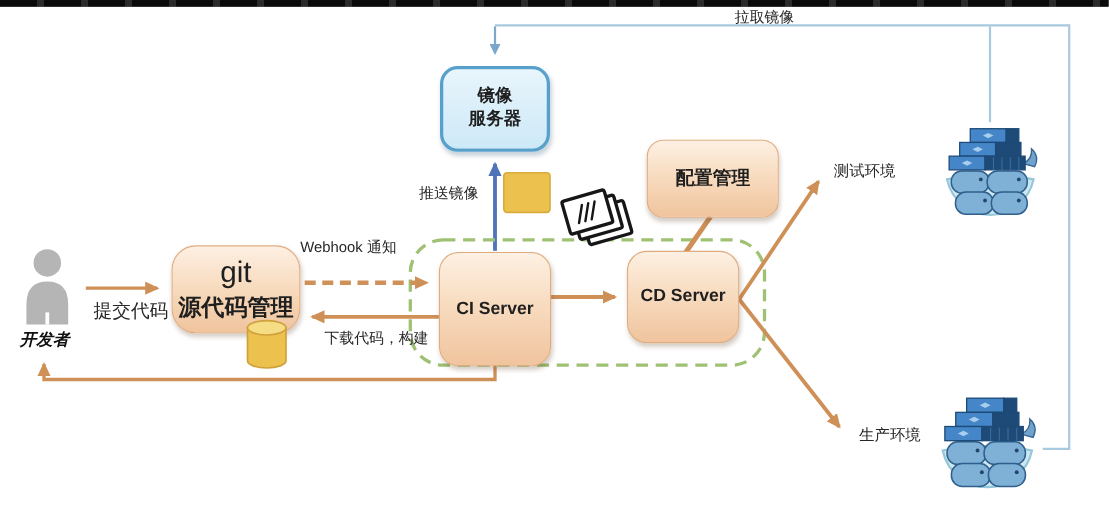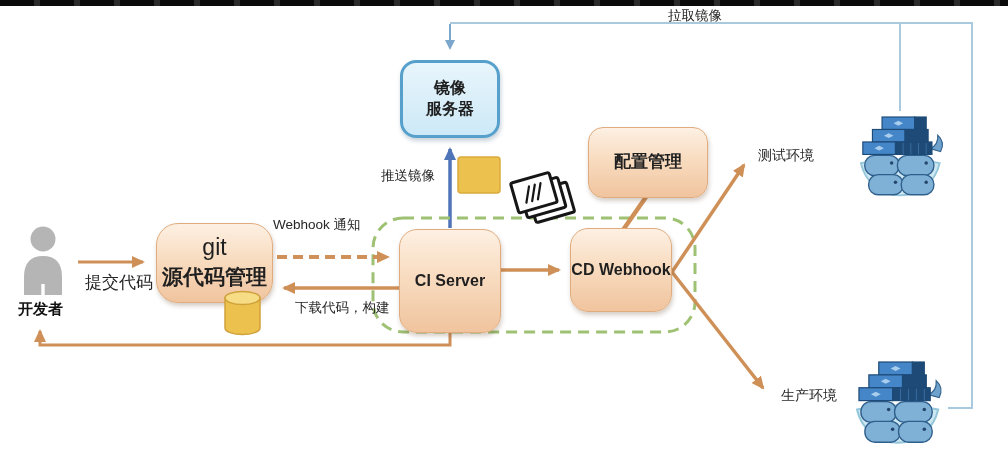--- a/index.html
+++ b/index.html
@@ -22,21 +22,21 @@
   .node.orange{
     background:linear-gradient(180deg,#fdf0e3 0%,#f8dcc0 45%,#f0c49e 100%);
     border:1.5px solid #e0ac7e;border-radius:18px;
   }
   .node.blue{
     background:linear-gradient(180deg,#e8f5fc 0%,#cde9f7 100%);
     border:3px solid #56a0cb;border-radius:16px;
     box-shadow:1px 3px 4px rgba(40,80,110,.25);
   }
   .node-label{font-weight:bold;font-size:16px;color:#1f1f1f;line-height:1.3;}
-  .git-title{font-size:23px;color:#1f1f1f;line-height:1.05;}
+  .git-title{font-size:27px;color:#1f1f1f;line-height:1.05;}
   .git-sub{font-weight:bold;font-size:21px;color:#1f1f1f;margin-top:3px;}
   .lbl{position:absolute;z-index:4;white-space:nowrap;font-size:17px;color:#262626;}
   .lbl.bold{font-weight:bold;font-size:15px;color:#111;}
 </style>
 </head>
 <body>
 
 <div class="stage">
 
   <div class="topbar"></div>
@@ -82,21 +82,21 @@
   <div class="node orange" style="left:156px;top:223px;width:117px;height:80px;border-radius:22px;">
     <div class="git-title">git</div>
     <div class="git-sub">源代码管理</div>
   </div>
 
   <div class="node orange" style="left:399px;top:229px;width:102px;height:104px;">
     <div class="node-label">CI Server</div>
   </div>
 
   <div class="node orange" style="left:570px;top:228px;width:102px;height:84px;">
-    <div class="node-label">CD Webhook</div>
+    <div class="node-label">CD Server</div>
   </div>
 
   <svg class="layer icons" width="1008" height="459" viewBox="0 0 1008 459">
     <defs>
       <g id="swarm">
         <path d="M2,48 A42,43 0 0 0 84,48 Q43,40 2,48 Z" fill="#cde8f2" stroke="#94c6da" stroke-width="2"></path>
         <path d="M74,33 q9,-4 8,-14 q8,7 3,17 z" fill="#6fa3cd" stroke="#35648f" stroke-width="1.2"></path>
         <g stroke="#2f5f8c" stroke-width="1.4" fill="#7fb0d6">
           <rect x="6" y="40" width="36" height="21" rx="10"></rect>
           <rect x="40" y="40" width="38" height="21" rx="10"></rect>
@@ -165,15 +165,15 @@
     </g>
   </svg>
 
   <div class="lbl" style="left:668px;top:7px;font-size:13.5px;">拉取镜像</div>
   <div class="lbl" style="left:381px;top:167px;font-size:13.5px;">推送镜像</div>
   <div class="lbl" style="left:273px;top:216px;font-size:13.5px;">Webhook 通知</div>
   <div class="lbl" style="left:85px;top:271px;">提交代码</div>
   <div class="lbl" style="left:279px;top:299px;font-size:13.5px;margin-left:16px;">下载代码，构建</div>
   <div class="lbl" style="left:758px;top:147px;font-size:14px;">测试环境</div>
   <div class="lbl" style="left:781px;top:387px;font-size:14px;">生产环境</div>
-  <div class="lbl bold" style="left:18px;top:300px;">开发者</div>
+  <div class="lbl bold" style="left:18px;top:300px;font-style:italic;">开发者</div>
 
 </div>
 
 </body></html>

